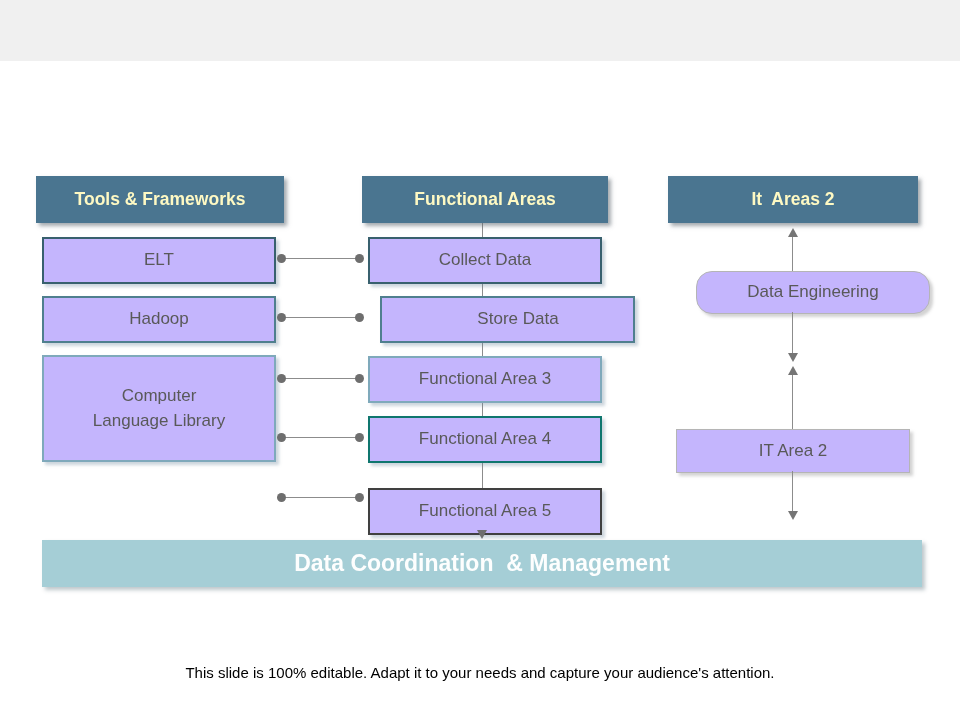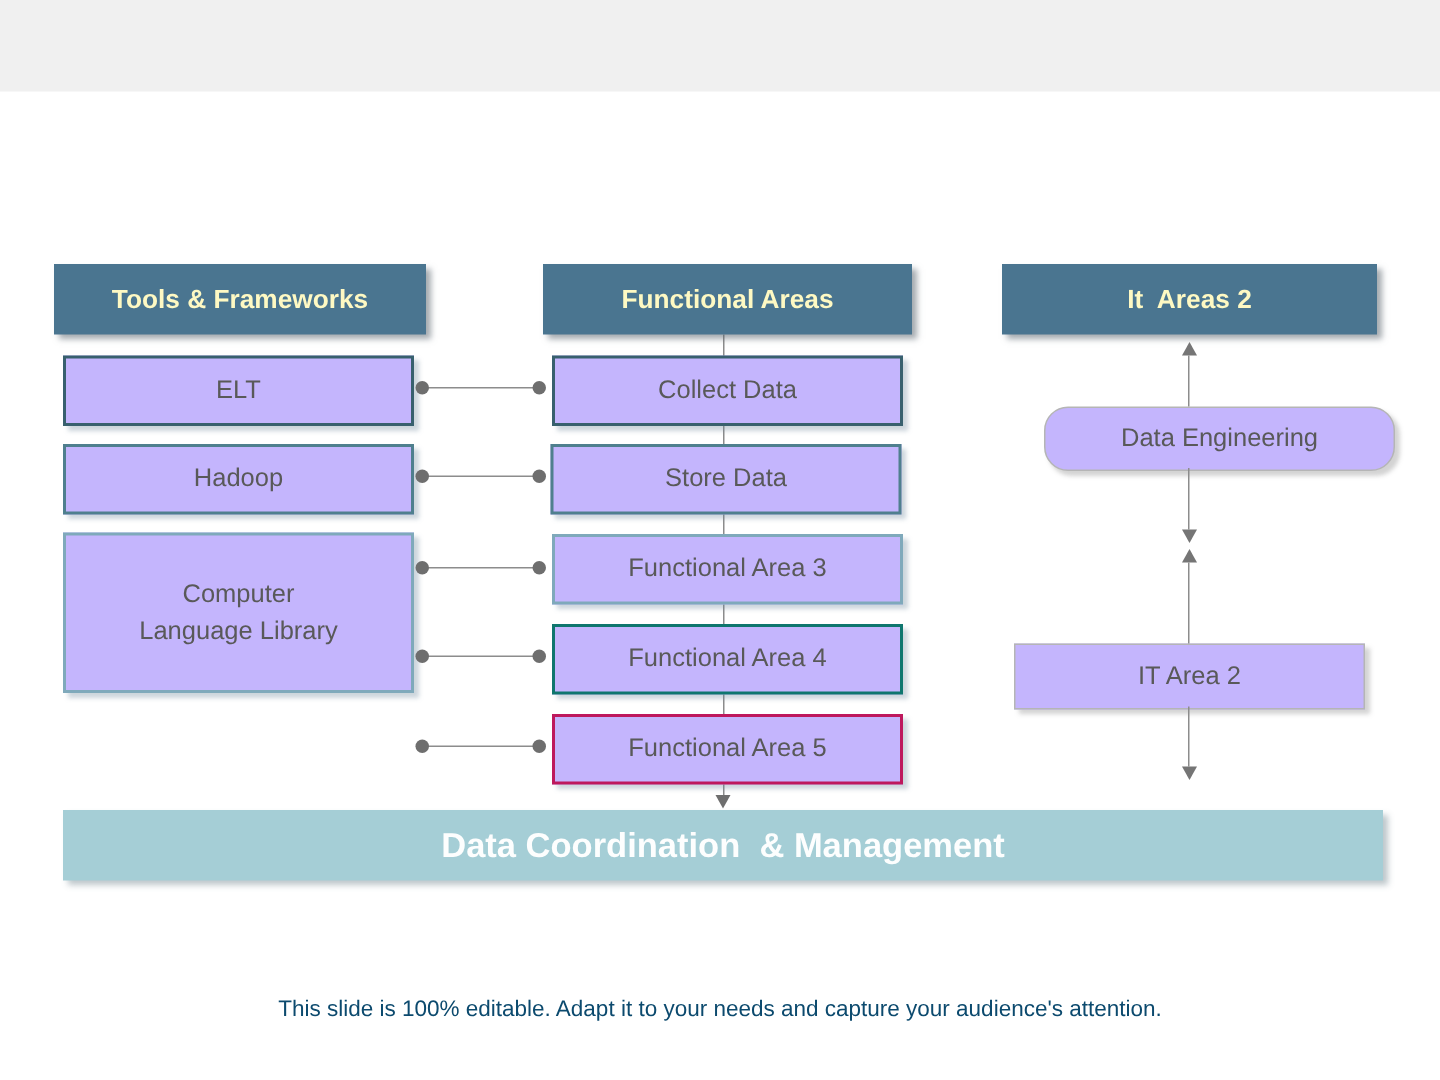--- a/index.html
+++ b/index.html
@@ -19,36 +19,36 @@
   }
   .box{
     position:absolute;background:#c4b5fd;color:#595959;font-size:17px;text-align:center;
     display:flex;align-items:center;justify-content:center;white-space:pre-wrap;line-height:1.45;
     box-shadow:3px 3px 3px rgba(110,135,155,0.35);
   }
   .b1{border:2px solid #38606e;}
   .b2{border:2px solid #4f7f8e;}
   .b3{border:2px solid #7fa9bb;}
   .b4{border:2px solid #0f766e;}
-  .b5{border:2px solid #be185d;}
+  .b5{border:2px solid #404040;margin-top:12px;}
   .bg{border:1px solid #b5b5b5;box-shadow:3px 3px 3px rgba(130,130,130,0.35);}
   .hline{position:absolute;height:1px;background:#8c8c8c;}
   .vline{position:absolute;width:1px;background:#8c8c8c;}
   .dot{position:absolute;width:9px;height:9px;border-radius:50%;background:#6e6e6e;}
   .arr{position:absolute;width:0;height:0;border-left:5px solid transparent;border-right:5px solid transparent;}
   .arr-down{border-top:9px solid #757575;}
   .arr-up{border-bottom:9px solid #757575;}
   .bottom-bar{
     position:absolute;left:42px;top:540px;width:880px;height:47px;background:#a5ced6;
     color:#fdfefe;font-weight:bold;font-size:23px;display:flex;align-items:center;justify-content:center;
     white-space:pre;box-shadow:3px 3px 4px rgba(110,130,140,0.45);
   }
   .footer-note{
     position:absolute;left:0;top:664px;width:960px;text-align:center;
-    font-size:15px;color:#0c4a6e;white-space:pre;
+    font-size:15px;color:#000000;white-space:pre;
   }
 </style>
 </head>
 <body>
 
 <div id="slide">
 
   <div class="title-bar"></div>
 
   <div class="vline" style="left:482px;top:223px;height:309px;"></div>
@@ -56,21 +56,21 @@
   <div class="hdr" style="left:36px;top:176px;width:248px;height:47px;">Tools &amp; Frameworks</div>
   <div class="hdr" style="left:362px;top:176px;width:246px;height:47px;">Functional Areas</div>
   <div class="hdr" style="left:668px;top:176px;width:250px;height:47px;">It  Areas 2</div>
 
   <div class="box b1" style="left:42px;top:237px;width:230px;height:43px;">ELT</div>
   <div class="box b2" style="left:42px;top:296px;width:230px;height:43px;">Hadoop</div>
   <div class="box b3" style="left:42px;top:355px;width:230px;height:103px;">Computer
 Language Library</div>
 
   <div class="box b1" style="left:368px;top:237px;width:230px;height:43px;">Collect Data</div>
-  <div class="box b2" style="left:367px;top:296px;width:230px;height:43px;">Store Data</div>
+  <div class="box b2" style="left:380px;top:296px;width:230px;height:43px;padding-left:21px;">Store Data</div>
   <div class="box b3" style="left:368px;top:356px;width:230px;height:43px;">Functional Area 3</div>
   <div class="box b4" style="left:368px;top:416px;width:230px;height:43px;">Functional Area 4</div>
   <div class="box b5" style="left:368px;top:476px;width:230px;height:43px;">Functional Area 5</div>
 
   <div class="arr arr-down" style="left:477px;top:530px;border-top-color:#6e6e6e;"></div>
 
   <div class="hline" style="left:281px;top:258px;width:80px;"></div>
   <div class="dot" style="left:277px;top:254px;"></div>
   <div class="dot" style="left:355px;top:254px;"></div>
 

